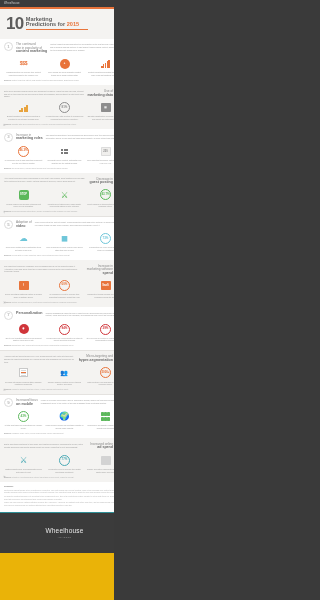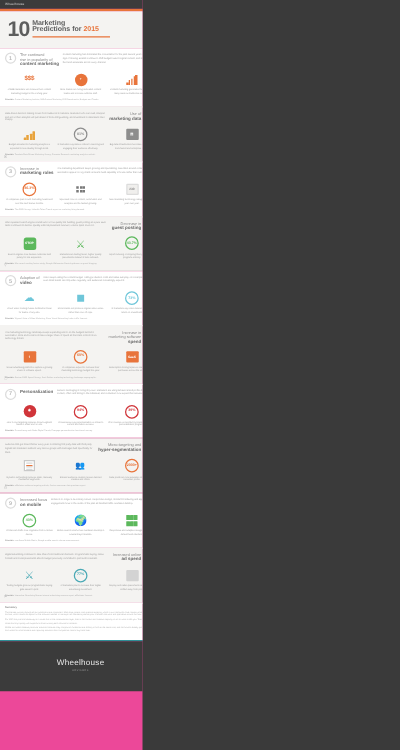--- a/index.html
+++ b/index.html
@@ -3,21 +3,21 @@
 <meta charset="utf-8">
 <style>
   * { box-sizing: border-box; margin:0; padding:0; }
   html,body { background:#3a3a3a; }
   body {
     width:114px; height:600px; overflow:hidden;
     font-family:"Liberation Sans", sans-serif;
     color:#555; font-size:2.1px; line-height:1.35;
     position:relative;
   }
-  .page { width:129px; height:600px; background:#ec4899; position:relative; }
+  .page { width:129px; height:600px; background:#eab308; position:relative; }
 
   
   .topbar { height:7px; background:#3b3b3b; position:relative; }
   .topbar .logo {
     position:absolute; left:4px; top:2.2px;
     font-size:2.6px; letter-spacing:.12px; color:#cfcfcf; font-weight:400;
   }
   .accentbar { height:1.6px; background:#e8743b; }
 
   

